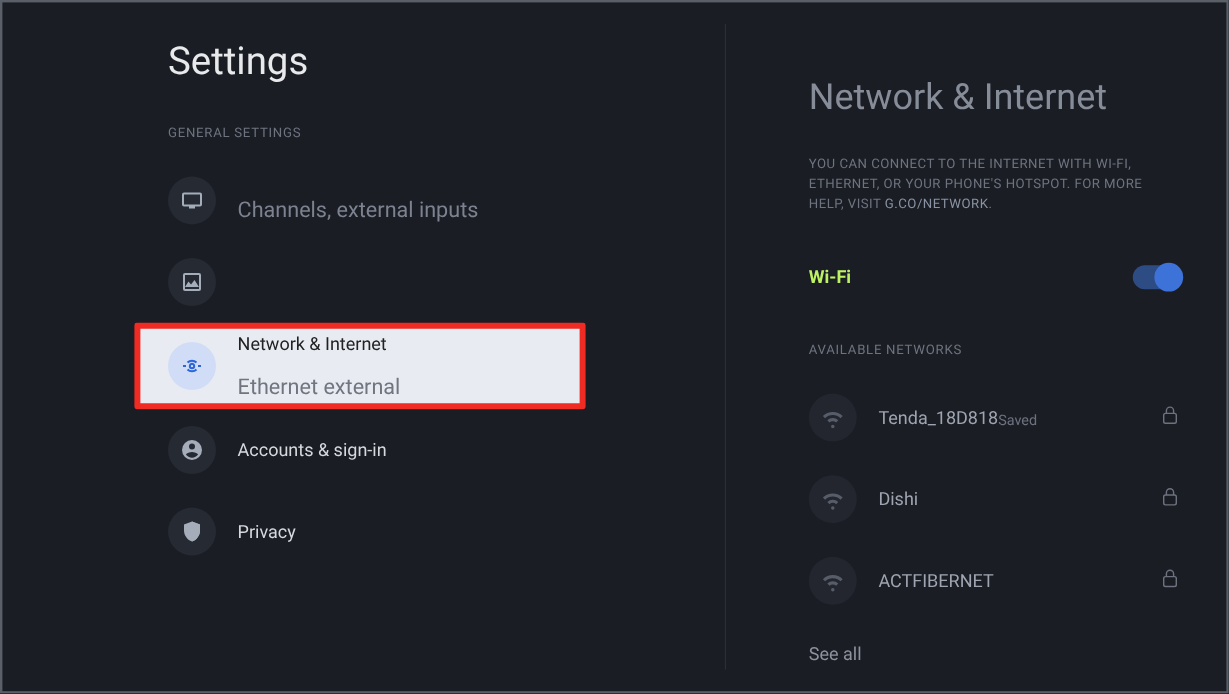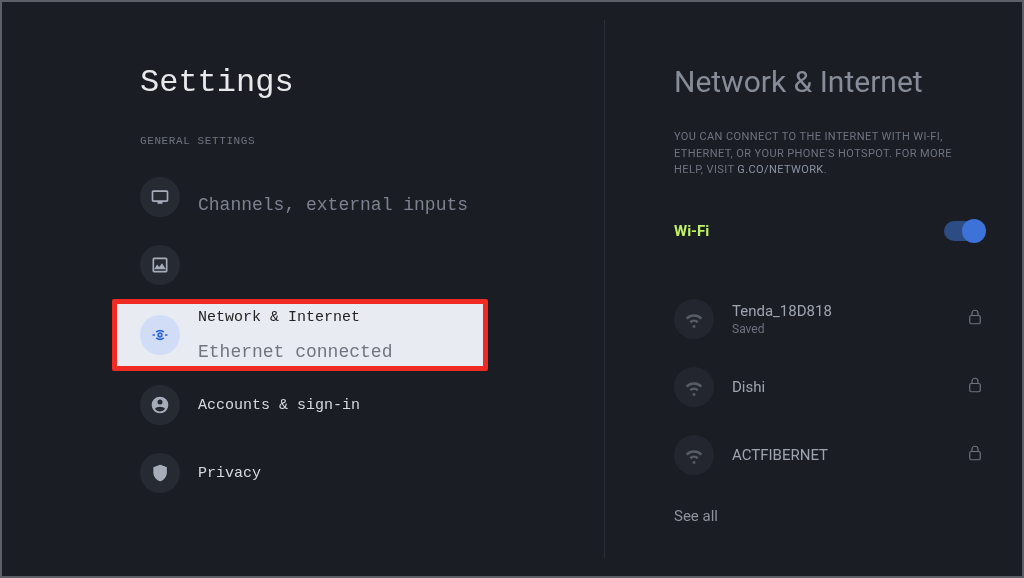--- a/index.html
+++ b/index.html
@@ -16,23 +16,22 @@
     position: absolute;
     inset: 0;
     border: 2px solid #5a5f68;
     pointer-events: none;
   }
 
   .left-pane {
     width: 604px;
     height: 100%;
     padding-left: 140px;
-    padding-top: 64px;
+    padding-top: 32px;
     position: relative;
-    font-family: Liberation Mono, monospace;
   }
   .right-pane {
     flex: 1;
     height: 100%;
     padding-left: 70px;
     padding-right: 40px;
     padding-top: 64px;
   }
   .divider {
     position: absolute;
@@ -147,21 +146,21 @@
     height: 40px;
     border-radius: 50%;
     background: #23262e;
     display: flex;
     align-items: center;
     justify-content: center;
     margin-right: 18px;
     flex-shrink: 0;
   }
   .net-icon-wrap svg { width: 22px; height: 22px; fill: #575d68; }
-  .net-texts { display: flex; flex-direction: column; flex: 1; }
+  .net-texts { display: flex; flex-direction: row; flex: 1; align-items: flex-end; }
   .net-name { font-size: 15px; color: #9fa5b0; }
   .net-sub { font-size: 12px; color: #6d727e; margin-top: 2px; }
   .lock-icon svg { width: 18px; height: 18px; fill: none; stroke: #6d727e; stroke-width: 1.6; }
 
   .see-all {
     font-size: 15px;
     color: #8d929d;
     margin-top: 18px;
     cursor: pointer;
   }
@@ -235,21 +234,21 @@
   </div>
 
   <div class="setting-item selected">
     <div class="setting-icon-wrap">
         <svg viewBox="0 0 24 24" style="color:#2b65d9">
           <use href="#ic-network"></use>
         </svg>
       </div>
     <div class="setting-texts">
       <span class="setting-title">Network &amp; Internet</span>
-      <span class="setting-sub">Ethernet connected</span>
+      <span class="setting-sub">Ethernet external</span>
     </div>
   </div>
 
   <div class="setting-item">
     <div class="setting-icon-wrap">
         <svg viewBox="0 0 24 24">
           <use href="#ic-account"></use>
         </svg>
       </div>
     <div class="setting-texts">
@@ -276,20 +275,21 @@
   <div class="right-title">Network &amp; Internet</div>
   <div class="subtext">
     <span>YOU CAN CONNECT TO THE INTERNET WITH WI-FI, ETHERNET, OR YOUR PHONE'S HOTSPOT. FOR MORE HELP, VISIT </span><span class="link">G.CO/NETWORK</span><span>.</span>
   </div>
 
   <div class="wifi-row">
     <span class="wifi-label">Wi-Fi</span>
     <div class="toggle"></div>
   </div>
 
+  <div class="section-header">AVAILABLE NETWORKS</div>
 
   <div class="network-item">
     <div class="net-icon-wrap">
         <svg viewBox="0 0 24 24">
           <use href="#ic-wifi"></use>
         </svg>
       </div>
     <div class="net-texts">
       <span class="net-name">Tenda_18D818</span>
       <span class="net-sub">Saved</span>

